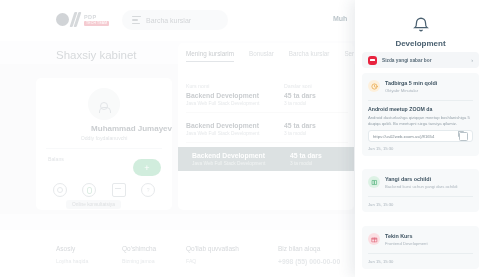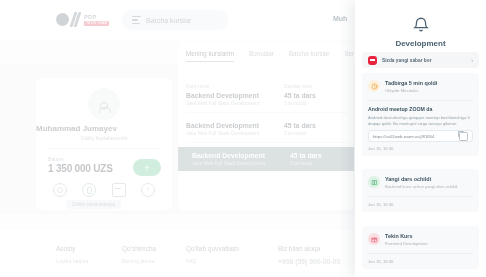--- a/index.html
+++ b/index.html
@@ -43,21 +43,21 @@
 
   .page-title{position:absolute;left:56px;top:49px;font-size:11.5px;color:#9aa1a8;}
 
   .body-band{position:absolute;left:0;top:64px;width:358px;height:150px;background:#f6f7f8;}
 
   
   .pcard{position:absolute;left:36px;top:78px;width:136px;height:132px;background:#fff;border-radius:5px;}
   .avatar{position:absolute;left:50%;margin-left:-16px;top:10px;width:32px;height:32px;border-radius:50%;background:#f1f3f4;display:flex;align-items:center;justify-content:center;}
   .av-head{width:6px;height:6px;border-radius:50%;border:1.1px solid #b9c0c6;position:relative;top:2px;}
   .av-body{position:absolute;top:19px;left:50%;margin-left:-5px;width:10px;height:5px;border:1.1px solid #b9c0c6;border-bottom:none;border-radius:5px 5px 0 0;}
-  .pname{position:absolute;top:46px;left:0;width:136px;text-align:left;font-size:8px;font-weight:bold;color:#7d858c;}
+  .pname{position:absolute;top:46px;left:0;width:136px;text-align:right;font-size:8px;font-weight:bold;color:#7d858c;}
   .prole{position:absolute;top:57px;left:0;width:136px;text-align:center;font-size:5.2px;color:#b5bcc2;}
   .pcard-div{position:absolute;left:10px;top:70px;width:116px;height:1px;background:#f0f2f3;}
   .bal-lab{position:absolute;left:12px;top:78px;font-size:5.2px;color:#b5bcc2;}
   .bal-val{position:absolute;left:12px;top:85px;font-size:10px;font-weight:bold;color:#6e767d;letter-spacing:-.2px;}
   .bal-plus{position:absolute;right:11px;top:81px;width:28px;height:17px;border-radius:9px;background:#8fd3ac;display:flex;align-items:center;justify-content:center;color:#fff;font-size:9px;}
   .picons{position:absolute;left:0;top:105px;width:136px;display:flex;justify-content:space-around;align-items:center;padding:0 9px;box-sizing:border-box;}
   .pic{width:12px;height:12px;border:1px solid #c3cacf;border-radius:50%;position:relative;}
   .pic.gear::after{content:"";position:absolute;left:3px;top:3px;width:4px;height:4px;border:1px solid #c3cacf;border-radius:50%;}
   .pic.head::after{content:"";position:absolute;left:3.5px;top:2.5px;width:3px;height:5px;border:1px solid #aed6bd;border-radius:2px;}
   .pic.card{border-radius:2px;}
@@ -147,32 +147,32 @@
             <i></i>
             <i></i>
             <i></i>
           </div>
         <span>Barcha kurslar</span>
       </div>
 
       <div class="hdr-user">Muh</div>
     </div>
 
+    <div class="page-title">Shaxsiy kabinet</div>
     <div class="body-band"></div>
 
     <div class="pcard">
       <div class="avatar">
         <div class="av-head"></div>
         <div class="av-body"></div>
       </div>
       <div class="pname">Muhammad Jumayev</div>
       <div class="prole">Oddiy foydalanuvchi</div>
       <div class="pcard-div"></div>
       <div class="bal-lab">Balans</div>
-      <div class="bal-val">1 350 000 UZS</div>
       <div class="bal-plus">+</div>
       <div class="picons">
         <div class="pic gear"></div>
         <div class="pic head"></div>
         <div class="pic card"></div>
         <div class="pic help"></div>
       </div>
       <div class="tooltip">Online konsultatsiya</div>
     </div>
 

